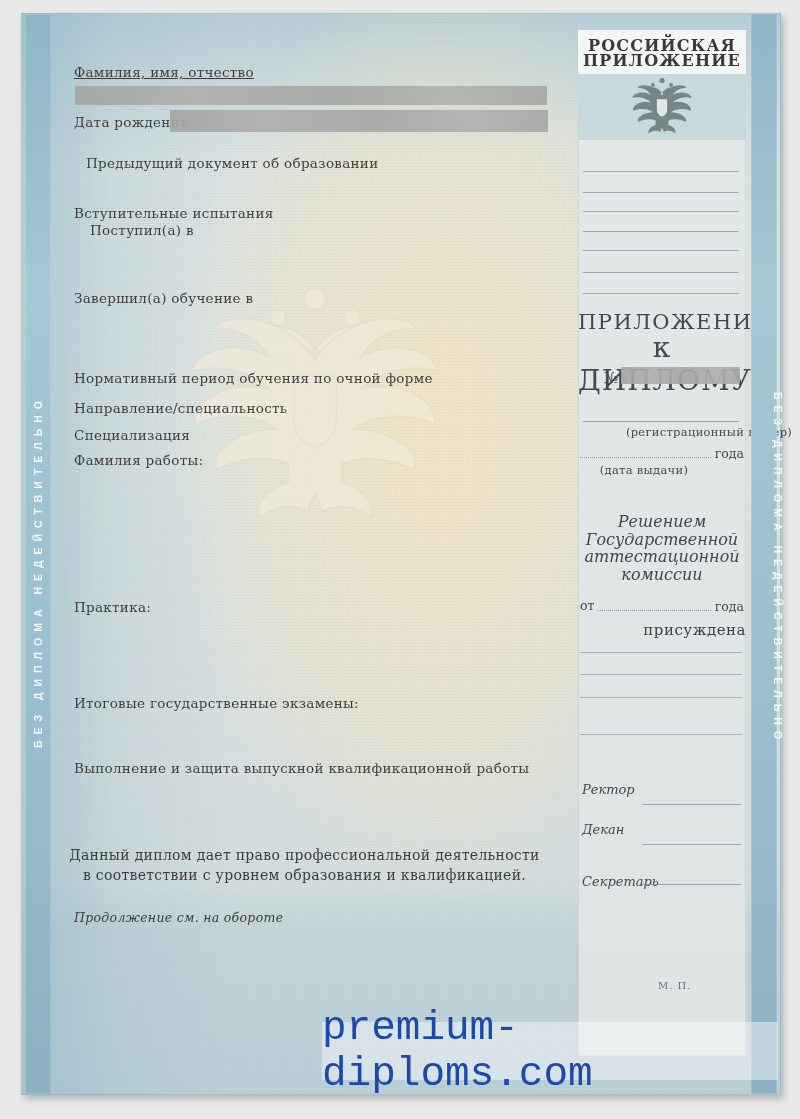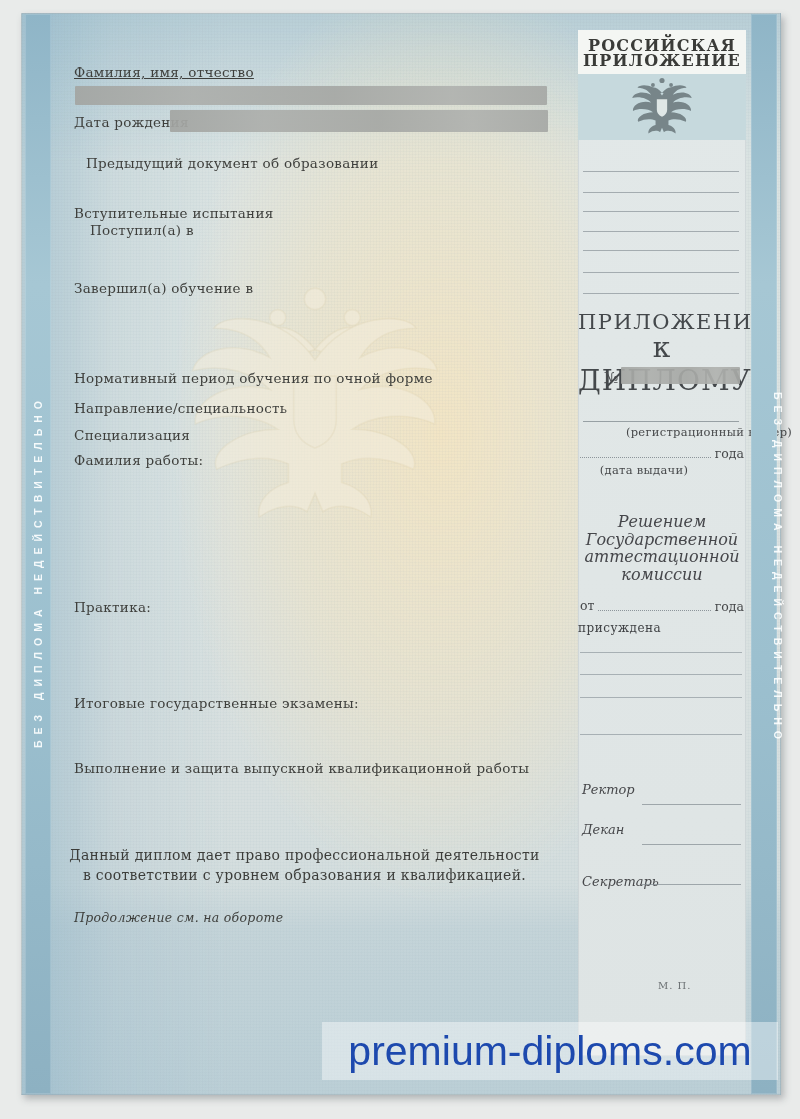--- a/index.html
+++ b/index.html
@@ -61,22 +61,22 @@
   .title2{position:absolute;left:556px;top:317px;width:168px;text-align:center;
     font-size:28px;letter-spacing:1px;color:#44484b;}
   .numsign{position:absolute;left:582px;top:355px;font-size:15px;color:#4a4d4f;}
   .numbar{left:599px;top:353px;width:119px;height:17px;}
   .solidline{position:absolute;left:561px;top:407px;width:156px;border-top:1px solid rgba(120,130,136,0.7);}
   .caption{position:absolute;font-size:11.5px;color:#46484a;text-align:center;letter-spacing:0.3px;}
   .dotrow{position:absolute;display:flex;align-items:flex-end;font-size:12.5px;color:#46484a;}
   .dotfill{flex:1;border-bottom:1px dotted #8d959b;margin:0 4px 3px 0;height:12px;}
   .commission{position:absolute;left:556px;top:499px;width:168px;text-align:center;
     font-style:italic;font-size:16px;line-height:17.5px;color:#45464a;}
-  .awarded{position:absolute;left:556px;top:607px;width:168px;text-align:left;
-    font-size:12px;letter-spacing:0.5px;color:#3f4144;}
+  .awarded{position:absolute;left:556px;top:607px;width:168px;text-align:right;
+    font-size:15px;letter-spacing:0.5px;color:#3f4144;}
   .sigline{position:absolute;left:558px;width:162px;border-top:1px solid rgba(130,140,146,0.6);}
   .shortline{position:absolute;left:620px;width:99px;border-top:1px solid rgba(130,140,146,0.7);}
   .sig-lbl{position:absolute;left:560px;font-style:italic;font-size:13px;color:#46474a;}
   .mp{position:absolute;left:636px;top:966px;font-size:10px;color:#6b7073;letter-spacing:1px;}
   
   .band{position:absolute;top:0;width:26px;height:1080px;
     background:linear-gradient(180deg,#8fb5c7 0%,#a6c7d4 25%,#9cc0cf 60%,#8db1c2 100%);
     box-shadow:inset 0 0 0 1px rgba(255,255,255,0.15);}
   .band-left{left:3px;}
   .band-right{left:729px;}
@@ -91,21 +91,21 @@
   .band .vtext{left:7px;}
   
   .eagle-big{position:absolute;left:160px;top:234px;width:266px;height:320px;opacity:0.55;}
   
   .sitewrap{
     position:absolute;left:300px;top:1008px;width:456px;height:58px;
     background:rgba(255,255,255,0.42);
     display:flex;align-items:center;justify-content:center;
   }
   .site{
-    font-family:Liberation Sans, sans-serif;
+    font-family:Liberation Mono, monospace;
     font-size:41px;color:#1d49ae;letter-spacing:0px;
   }
 </style>
 </head>
 <body>
 
 <div class="scan">
   <div class="doc">
 
     <svg class="eagle-big" viewBox="0 0 100 96">
@@ -124,21 +124,21 @@
 
     <div class="lbl" style="left:52px;top:50px;text-decoration:underline;">Фамилия, имя, отчество</div>
     <div class="bar" style="left:53px;top:72px;width:472px;height:19px;"></div>
 
     <div class="lbl" style="left:52px;top:100px;">Дата рождения</div>
     <div class="bar" style="left:148px;top:96px;width:378px;height:22px;"></div>
 
     <div class="lbl" style="left:64px;top:129px;margin-top:12px;">Предыдущий документ об образовании</div>
     <div class="lbl" style="left:52px;top:191px;">Вступительные испытания</div>
     <div class="lbl" style="left:52px;top:208px;margin-left:16px;">Поступил(а) в</div>
-    <div class="lbl" style="left:52px;top:266px;">Завершил(а) обучение в</div>
+    <div class="lbl" style="left:52px;top:276px;">Завершил(а) обучение в</div>
     <div class="lbl" style="left:52px;top:356px;">Нормативный период обучения по очной форме</div>
     <div class="lbl" style="left:52px;top:386px;">Направление/специальность</div>
     <div class="lbl" style="left:52px;top:413px;">Специализация</div>
     <div class="lbl" style="left:52px;top:438px;">Фамилия работы:</div>
     <div class="lbl" style="left:52px;top:585px;">Практика:</div>
     <div class="lbl" style="left:52px;top:681px;">Итоговые государственные экзамены:</div>
     <div class="lbl" style="left:52px;top:746px;">Выполнение и защита выпускной квалификационной работы</div>
 
     <div class="rights">
       <div>Данный диплом дает право профессиональной деятельности</div>

